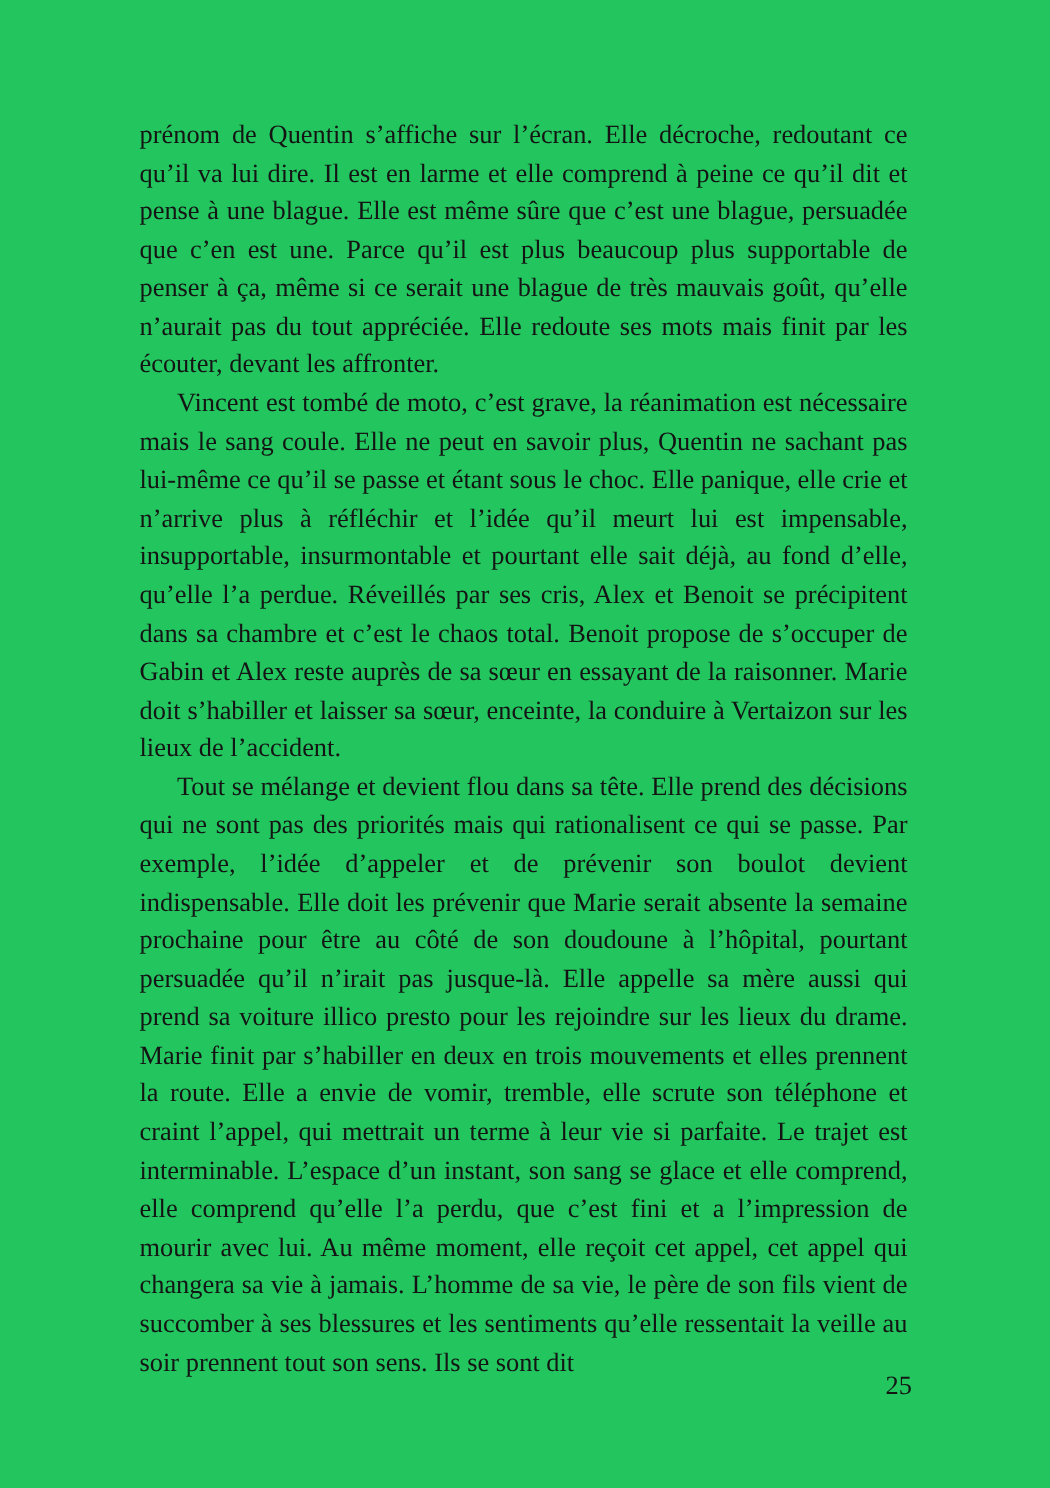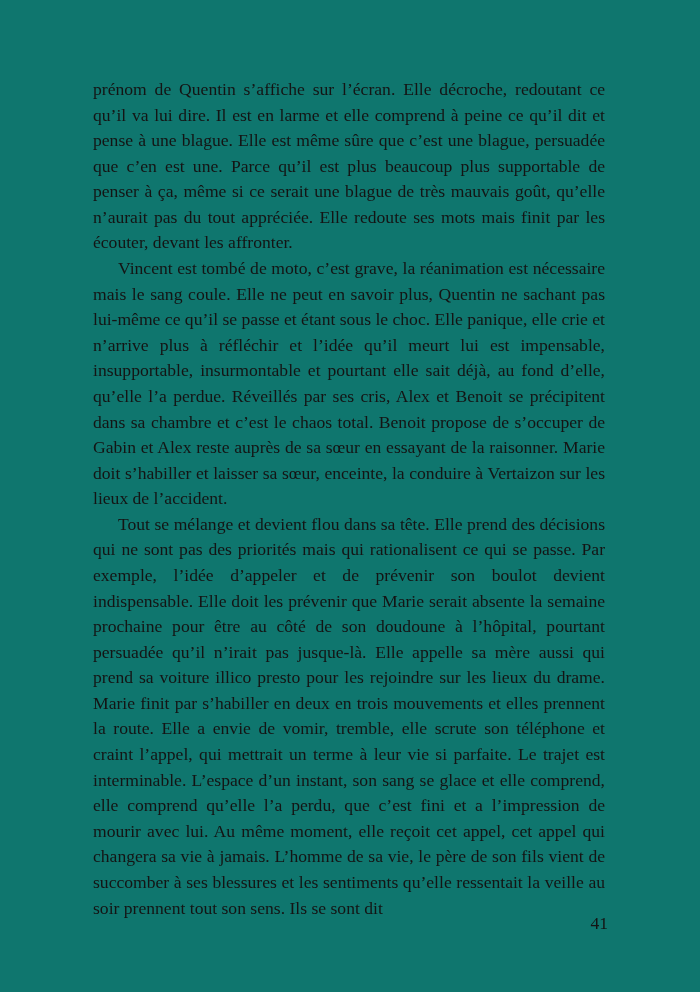--- a/index.html
+++ b/index.html
@@ -10,21 +10,21 @@
     body {
       width: 700px;
       height: 992px;
       position: relative;
       overflow: hidden;
     }
     .page {
       position: absolute;
       left: 0; top: 0;
       width: 700px; height: 992px;
-      background: #0f766e;
+      background: #22c55e;
     }
     .text-block {
       position: absolute;
       left: 93px;
       top: 77px;
       width: 512px;
       font-family: "Liberation Serif", "DejaVu Serif", serif;
       font-size: 17.6px;
       line-height: 25.58px;
       color: #141414;
@@ -51,14 +51,14 @@
   </style>
 </head>
 <body>
 
 <div class="page">
   <div class="text-block">
     <p class="continued">prénom de Quentin s’affiche sur l’écran. Elle décroche, redoutant ce qu’il va lui dire. Il est en larme et elle comprend à peine ce qu’il dit et pense à une blague. Elle est même sûre que c’est une blague, persuadée que c’en est une. Parce qu’il est plus beaucoup plus supportable de penser à ça, même si ce serait une blague de très mauvais goût, qu’elle n’aurait pas du tout appréciée. Elle redoute ses mots mais finit par les écouter, devant les affronter.</p>
     <p>Vincent est tombé de moto, c’est grave, la réanimation est nécessaire mais le sang coule. Elle ne peut en savoir plus, Quentin ne sachant pas lui-même ce qu’il se passe et étant sous le choc. Elle panique, elle crie et n’arrive plus à réfléchir et l’idée qu’il meurt lui est impensable, insupportable, insurmontable et pourtant elle sait déjà, au fond d’elle, qu’elle l’a perdue. Réveillés par ses cris, Alex et Benoit se précipitent dans sa chambre et c’est le chaos total. Benoit propose de s’occuper de Gabin et Alex reste auprès de sa sœur en essayant de la raisonner. Marie doit s’habiller et laisser sa sœur, enceinte, la conduire à Vertaizon sur les lieux de l’accident.</p>
     <p>Tout se mélange et devient flou dans sa tête. Elle prend des décisions qui ne sont pas des priorités mais qui rationalisent ce qui se passe. Par exemple, l’idée d’appeler et de prévenir son boulot devient indispensable. Elle doit les prévenir que Marie serait absente la semaine prochaine pour être au côté de son doudoune à l’hôpital, pourtant persuadée qu’il n’irait pas jusque-là. Elle appelle sa mère aussi qui prend sa voiture illico presto pour les rejoindre sur les lieux du drame. Marie finit par s’habiller en deux en trois mouvements et elles prennent la route. Elle a envie de vomir, tremble, elle scrute son téléphone et craint l’appel, qui mettrait un terme à leur vie si parfaite. Le trajet est interminable. L’espace d’un instant, son sang se glace et elle comprend, elle comprend qu’elle l’a perdu, que c’est fini et a l’impression de mourir avec lui. Au même moment, elle reçoit cet appel, cet appel qui changera sa vie à jamais. L’homme de sa vie, le père de son fils vient de succomber à ses blessures et les sentiments qu’elle ressentait la veille au soir prennent tout son sens. Ils se sont dit</p>
   </div>
-  <div class="page-number">41</div>
+  <div class="page-number">25</div>
 </div>
 
 </body></html>

